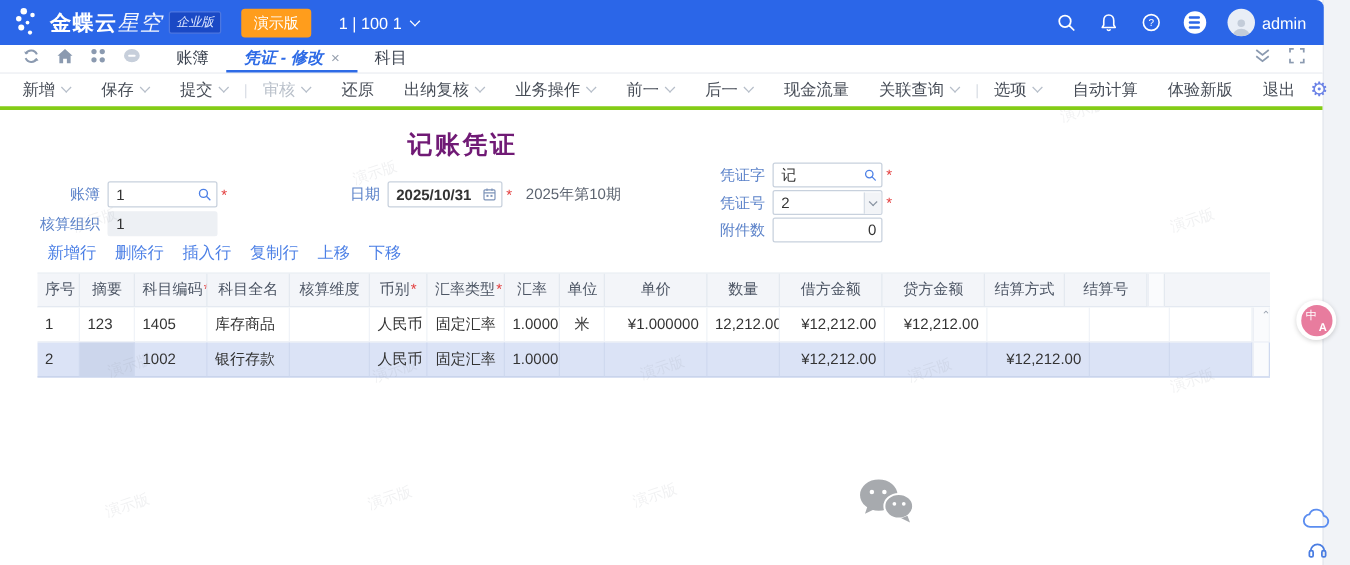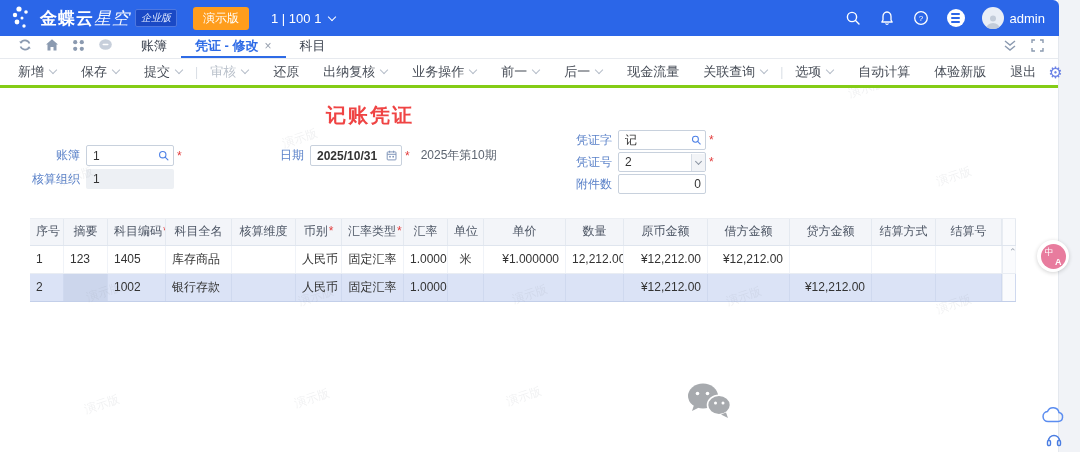--- a/index.html
+++ b/index.html
@@ -38,40 +38,40 @@
   .chev-w::before { content:""; position:absolute; left:1px; top:0; width:5px; height:5px;
     border-right:1.5px solid #fff; border-bottom:1.5px solid #fff; transform:rotate(45deg); }
 
   
   .tabbar { position:absolute; left:0; top:36px; width:1058px; height:23px; background:#fff;
     border-bottom:1px solid #e7eaef; display:flex; align-items:stretch; z-index:3; }
   .tab-icons { display:flex; align-items:center; gap:13px; padding:0 14px 0 18px; }
   .tabs { display:flex; align-items:stretch; }
   .tab { display:flex; align-items:center; gap:6px; padding:0 14px; font-size:13px;
     color:#3c4350; cursor:pointer; border-bottom:2px solid transparent; }
-  .tab.active { color:#2e6be6; border-bottom-color:#2e6be6; font-weight:bold; }
+  .tab.active { color:#2e6be6; border-bottom-color:#2e6be6; font-weight:bold;font-style:italic; }
   .tab .close { color:#97a0ae; font-size:12px; font-weight:normal; }
   .tab-right { margin-left:auto; display:flex; align-items:center; gap:14px; padding-right:14px; }
 
   
   .toolbar { position:absolute; left:0; top:59px; width:1058px; height:29px; background:#fff;
     border-bottom:3px solid #84cc16; display:flex; align-items:center; padding-left:6px; z-index:3; }
   .tbtn { display:flex; align-items:center; padding:0 12px; font-size:13px; color:#474d57;
     cursor:pointer; white-space:nowrap; }
   .tbtn.disabled { color:#b9c0ca; }
   .tsep { color:#d9dee5; font-size:12px; }
   .chev-g { display:inline-block; width:8px; height:8px; margin-left:5px; position:relative; top:-2px; }
   .chev-g::before { content:""; position:absolute; left:1px; top:1px; width:5px; height:5px;
     border-right:1px solid #b6bec9; border-bottom:1px solid #b6bec9; transform:rotate(45deg); }
   .gear { margin-left:auto; margin-right:36px; font-size:16px; color:#6b82e6; cursor:pointer; }
 
   
   .content { position:absolute; left:0; top:88px; width:1058px; height:364px; background:#fff; }
   .v-title { position:absolute; left:0; top:14px; width:740px; text-align:center;
-    font-size:20px; font-weight:bold; color:#ef4444; letter-spacing:2px; }
+    font-size:20px; font-weight:bold; color:#701a75; letter-spacing:2px; }
 
   .fgroup { position:absolute; display:flex; align-items:center; font-size:12px; }
   .flabel { color:#5b82c9; text-align:right; margin-right:6px; white-space:nowrap; }
   .fieldbox { display:flex; align-items:center; border:1px solid #c8d1dd; border-radius:2px;
     background:#fff; height:21px; padding:0 4px 0 6px; }
   .fieldbox input { border:none; outline:none; font-size:12px; color:#333; width:100%;
     font-family:inherit; background:transparent; }
   .req { color:#e23c3c; margin-left:3px; font-size:12px; }
   .readonly-field { background:#edf0f4; border-radius:2px; height:20px; line-height:20px;
     padding:0 7px; color:#333; font-size:12px; }
@@ -370,35 +370,42 @@
       <span class="req">*</span>
     </div>
 
     <div class="fgroup" style="left:568px; top:86px;">
       <span class="flabel" style="width:44px;">附件数</span>
       <span class="fieldbox" style="width:88px; height:20px;">
         <input style="text-align: right;" value="0">
       </span>
     </div>
 
+    <div class="grid-actions" id="grid-actions">
+        <span>新增行</span>
+        <span>删除行</span>
+        <span>插入行</span>
+        <span>复制行</span>
+        <span>上移</span>
+        <span>下移</span>
+      </div>
 
     <div class="vtable">
       <div class="thead" id="table-head">
           <div class="th" style="width: 34px;">序号</div>
           <div class="th" style="width: 44px;">摘要</div>
           <div class="th" style="width: 58px;">科目编码<span class="req" style="margin-left: 1px;">*</span></div>
           <div class="th" style="width: 66px;">科目全名</div>
           <div class="th" style="width: 64px;">核算维度</div>
           <div class="th" style="width: 46px;">币别<span class="req" style="margin-left: 1px;">*</span></div>
           <div class="th" style="width: 62px;">汇率类型<span class="req" style="margin-left: 1px;">*</span></div>
           <div class="th" style="width: 44px;">汇率</div>
           <div class="th" style="width: 36px;">单位</div>
           <div class="th" style="width: 82px;">单价</div>
           <div class="th" style="width: 58px;">数量</div>
-          <div class="th" style="width: 84px;">原币金额</div>
           <div class="th" style="width: 82px;">借方金额</div>
           <div class="th" style="width: 82px;">贷方金额</div>
           <div class="th" style="width: 64px;">结算方式</div>
           <div class="th" style="width: 66px;">结算号</div>
           <div class="th scroll-col" style="width: 14px;"></div>
         </div>
       <div id="table-body">
           <div class="tr">
             <div class="td al" style="width: 34px;">1</div>
             <div class="td al" style="width: 44px;">123</div>

